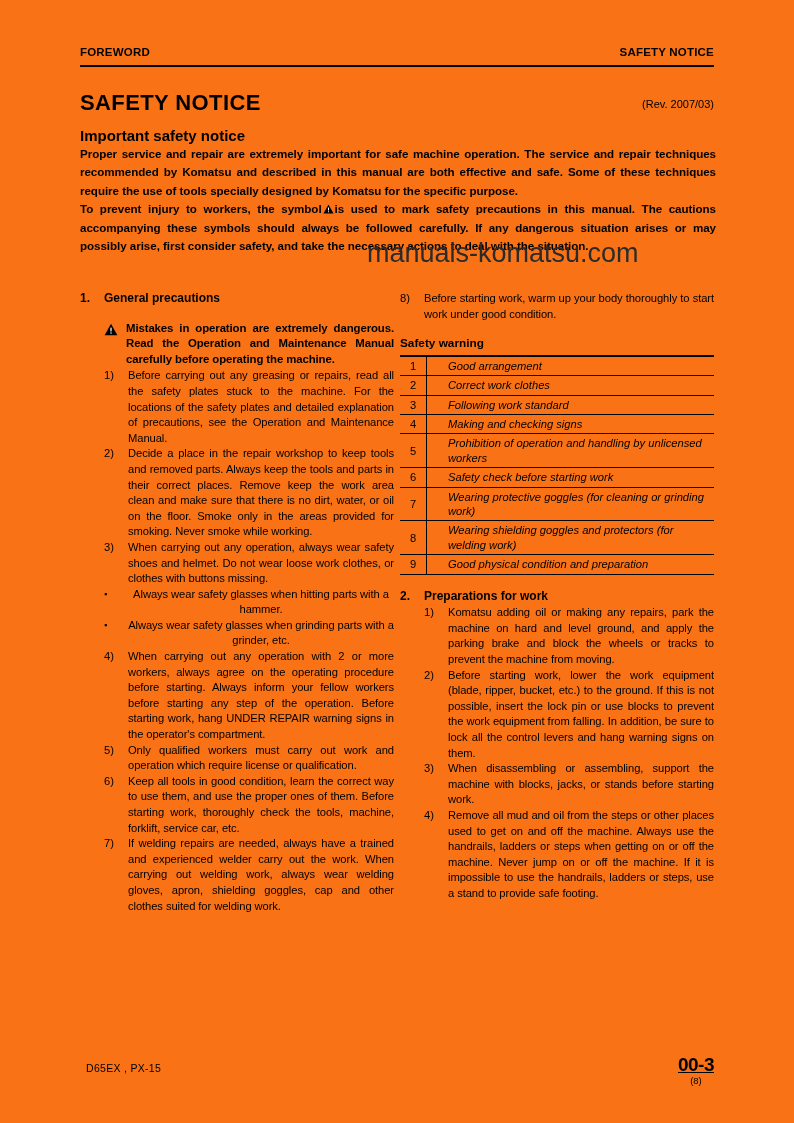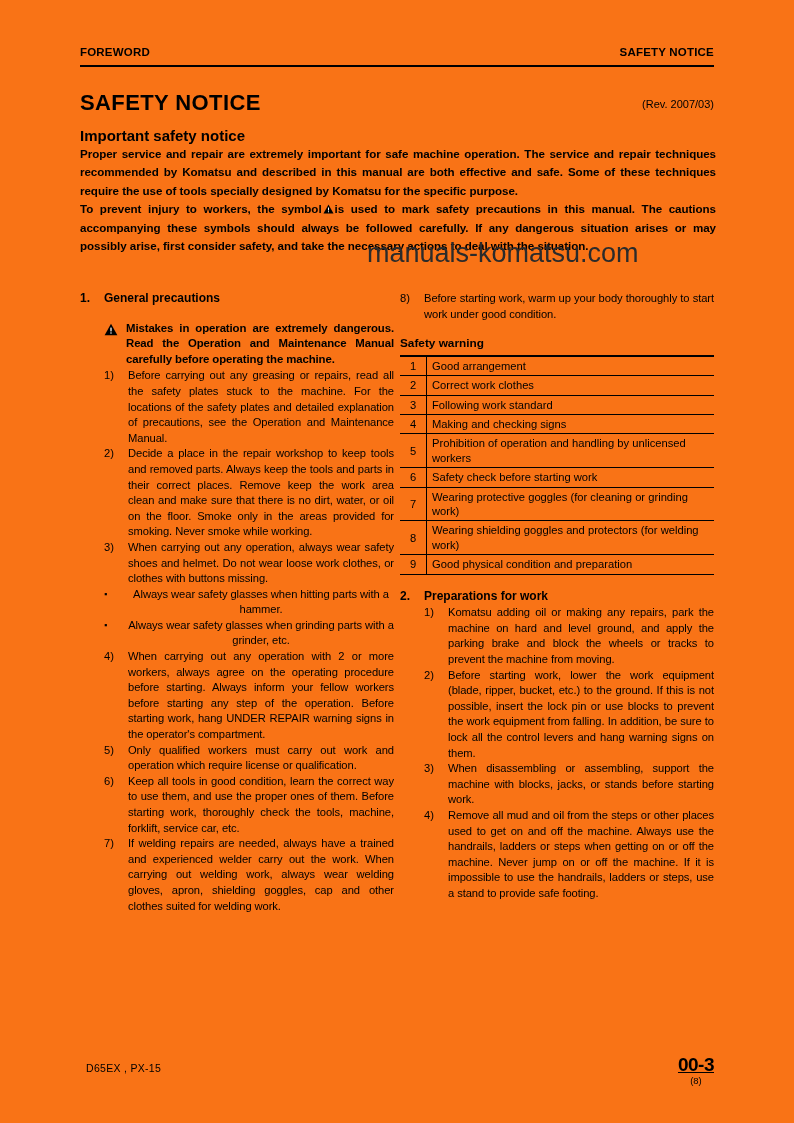--- a/index.html
+++ b/index.html
@@ -185,22 +185,23 @@
   }
   table.sp tr.first > td { border-top: 2.2px solid #000; }
   table.sp tr.last > td { border-bottom: 2.2px solid #000; }
   table.sp td.n {
     width: 26px;
     text-align: center;
     border-right: 1px solid #000;
     vertical-align: middle;
   }
   table.sp td.v {
-    padding-left: 5px;
+    padding-left: 21px;
     vertical-align: middle;
+    font-style: italic;
   }
   .after-table { margin-top: 14px; }
 
   
   .foot-left {
     position: absolute;
     left: 80px;
     top: 1062px;
     font-size: 10.5px;
     letter-spacing: 0.3px;

